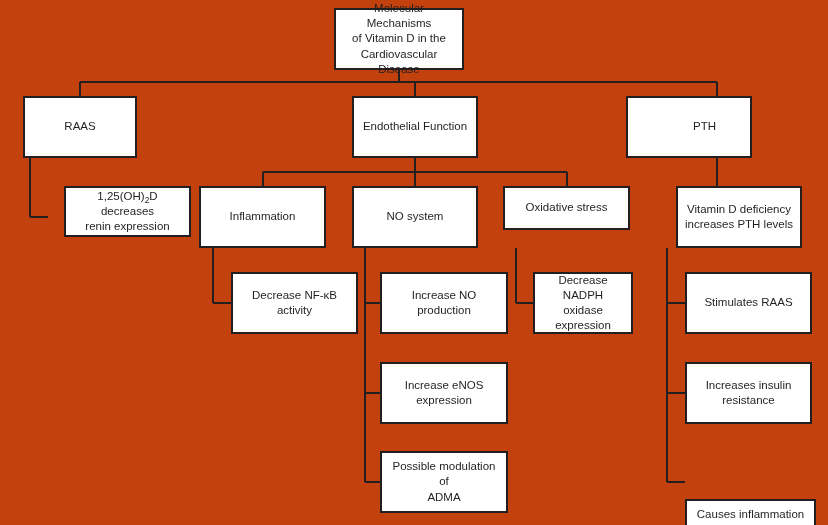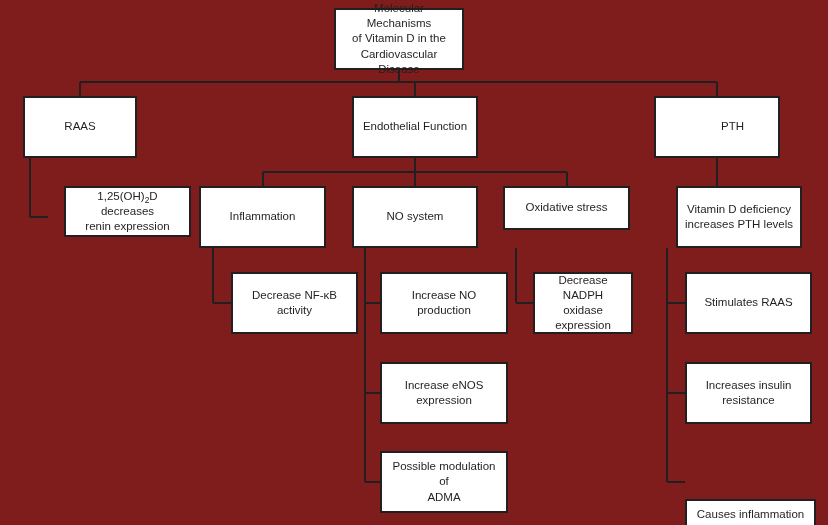--- a/index.html
+++ b/index.html
@@ -5,21 +5,21 @@
 <style>
   html, body {
     margin: 0;
     padding: 0;
     background: #ffffff;
   }
   #chart-root {
     position: relative;
     width: 828px;
     height: 525px;
-    background: #7f1d1d;
+    background: #c2410c;
     font-family: "Liberation Sans", sans-serif;
     overflow: hidden;
   }
   #connector-layer {
     position: absolute;
     left: 0;
     top: 0;
     width: 828px;
     height: 525px;
     pointer-events: none;
@@ -83,21 +83,21 @@
     </svg>
 <div class="node root" style="left: 334px; top: 8px; width: 130px; height: 62px;">
       <span class="label">Molecular Mechanisms<br>of Vitamin D in the<br>Cardiovascular Disease</span>
     </div>
     <div class="node" style="left: 16px; top: 96px; width: 114px; height: 62px; margin-left: 7px;">
       <span class="label">RAAS</span>
     </div>
     <div class="node" style="left: 352px; top: 96px; width: 126px; height: 62px;">
       <span class="label">Endothelial Function</span>
     </div>
-    <div class="node" style="left: 654px; top: 96px; width: 126px; height: 62px; padding-left: 37px;">
+    <div class="node" style="left: 626px; top: 96px; width: 126px; height: 62px; padding-left: 37px;">
       <span class="label">PTH</span>
     </div>
     <div class="node" style="left: 64px; top: 186px; width: 127px; height: 51px;">
       <span class="label">1,25(OH)<sub>2</sub>D decreases<br>renin expression</span>
     </div>
     <div class="node" style="left: 199px; top: 186px; width: 127px; height: 62px;">
       <span class="label">Inflammation</span>
     </div>
     <div class="node" style="left: 352px; top: 186px; width: 126px; height: 62px;">
       <span class="label">NO system</span>

